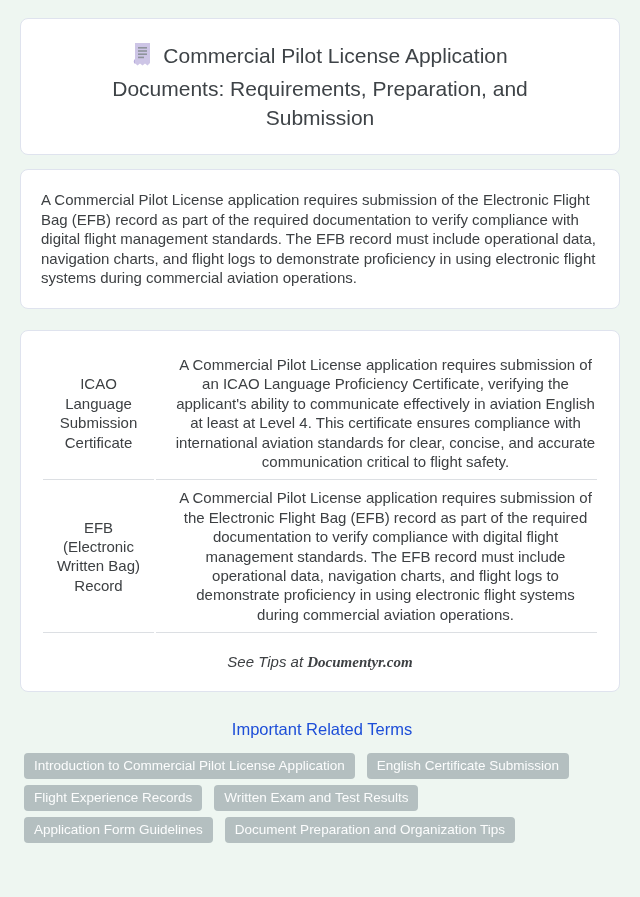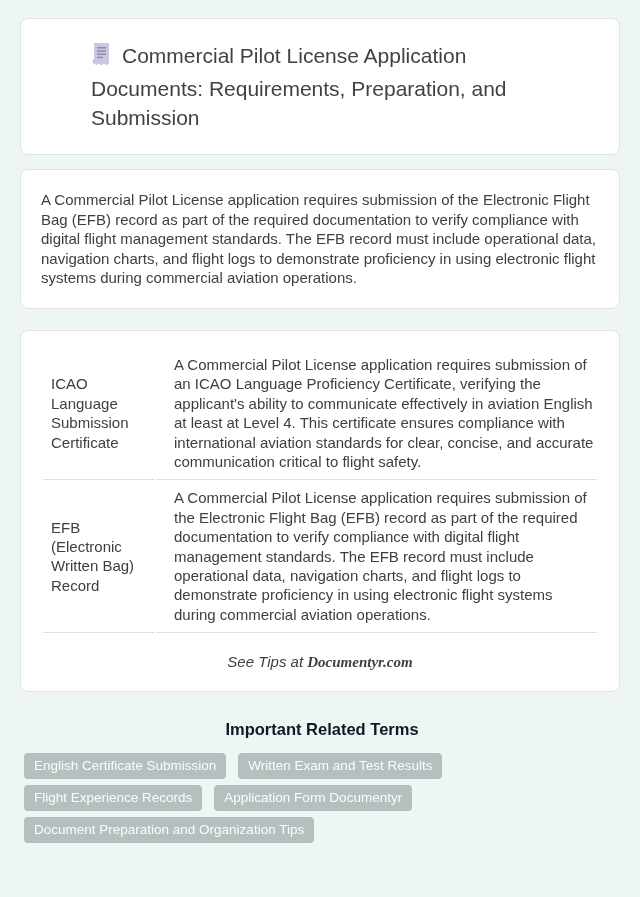--- a/index.html
+++ b/index.html
@@ -14,20 +14,21 @@
     background:#ffffff;
     border:1px solid #dfe3ee;
     border-radius:8px;
     margin-left:20px;margin-right:20px;
     box-sizing:border-box;
   }
   
   .title-card{
     margin-top:18px;
     padding:22px 70px;
+    text-align:center;
   }
   .page-title{
     font-size:21px;
     line-height:29px;
     color:#3e4347;
     font-weight:400;
   }
   .receipt-icon{
     display:inline-block;
     vertical-align:-4px;
@@ -50,20 +51,21 @@
     border-spacing:2px 0;
     width:100%;
     font-size:15px;
     line-height:19.4px;
     color:#3d4043;
   }
   td{
     border-bottom:1px solid #dcdfe3;
     padding:8px 0;
     vertical-align:middle;
+    text-align:center;
   }
   td.term-cell{
     width:95px;
     padding-left:8px;
     padding-right:8px;
   }
   td.def-cell{
     padding-left:18px;
   }
   .see-more{
@@ -71,23 +73,23 @@
     font-style:italic;
     font-size:15px;
     margin:20px 0 6px 0;
     color:#3d4043;
   }
   .see-more .brand{font-weight:bold;font-family:Liberation Serif, serif;}
   
   .related-heading{
     text-align:center;
     font-size:16.5px;
-    color:#0f172a;
+    color:#1d4ed8;
     margin:28px 0 14px 4px;
-    font-weight:700;
+    font-weight:400;
   }
   .tags{
     display:flex;
     flex-wrap:wrap;
     gap:6px 12px;
     padding:0 24px;
   }
   .tag{
     background:#b4bfc0;
     color:#fcfdfd;
@@ -136,19 +138,20 @@
     </tbody>
   </table>
   <div class="see-more">
     <span>See Tips at </span><span class="brand">Documentyr.com</span>
   </div>
 </div>
 
 <div class="related-heading">Important Related Terms</div>
 
 <div class="tags">
+  <span class="tag">Introduction to Commercial Pilot License Application</span>
   <span class="tag">English Certificate Submission</span>
+  <span class="tag">Flight Experience Records</span>
   <span class="tag">Written Exam and Test Results</span>
-  <span class="tag">Flight Experience Records</span>
-  <span class="tag">Application Form Documentyr</span>
+  <span class="tag">Application Form Guidelines</span>
   <span class="tag">Document Preparation and Organization Tips</span>
 
 </div>
 
 </body></html>

